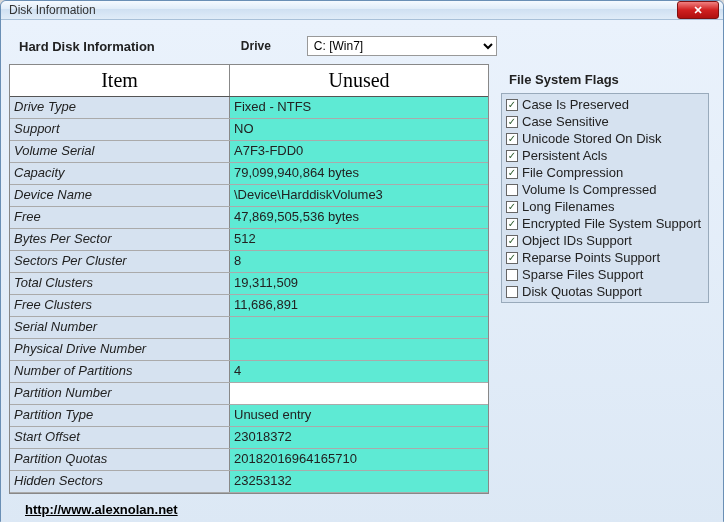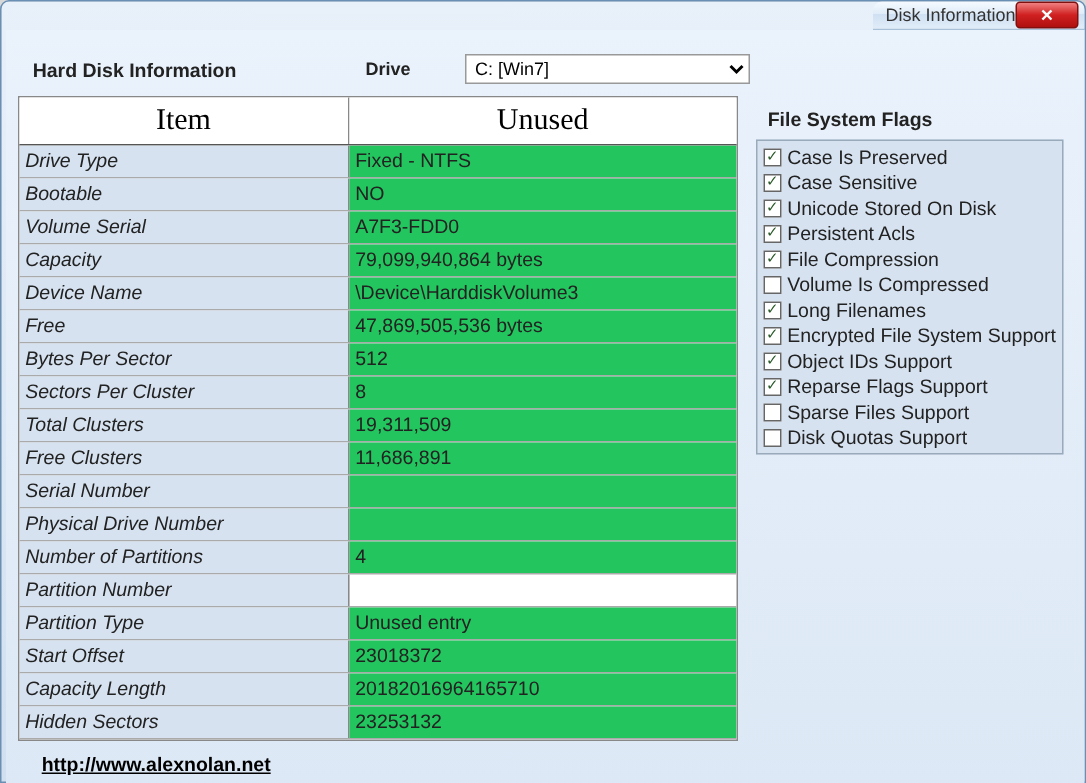--- a/index.html
+++ b/index.html
@@ -12,21 +12,20 @@
   overflow: hidden;
 }
 .window {
   width: 724px;
   height: 522px;
   background: linear-gradient(to bottom, #e8f0fa, #d0e0f0);
   border: 1px solid #6a8fb5;
   border-radius: 6px 6px 0 0;
   display: flex;
   flex-direction: column;
-  align-items: flex-end;
 }
 .titlebar {
   height: 26px;
   background: linear-gradient(to bottom, #f5faff 0%, #e0ecf8 45%, #cfe0f2 46%, #e0ecf8 100%);
   border-bottom: 1px solid #a8c0d8;
   display: flex;
   align-items: center;
   padding: 0 4px 0 8px;
   border-radius: 6px 6px 0 0;
 }
@@ -103,21 +102,21 @@
   color: #222;
   overflow: hidden;
   white-space: nowrap;
 }
 .td-item {
   width: 220px;
   background: #d6e2f0;
   border-right: 1px solid #888;
   font-style: italic;
 }
-.td-details { flex: 1; background: #22c55e; }
+.td-details { flex: 1; background: #5eead4; }
 .flags-panel {
   flex: 1;
   padding: 8px 6px;
 }
 .flags-title {
   font-weight: bold;
   font-size: 13px;
   color: #222;
   padding: 0 0 6px 8px;
 }
@@ -181,21 +180,21 @@
         <div class="thead">
           <div class="th th-item">Item</div>
           <div class="th th-details">Unused</div>
         </div>
         <div class="tbody" id="tbody">
             <div class="trow">
               <div class="td td-item">Drive Type</div>
               <div class="td td-details">Fixed - NTFS</div>
             </div>
             <div class="trow">
-              <div class="td td-item">Bootable</div>
+              <div class="td td-item">Support</div>
               <div class="td td-details">NO</div>
             </div>
             <div class="trow">
               <div class="td td-item">Volume Serial</div>
               <div class="td td-details">A7F3-FDD0</div>
             </div>
             <div class="trow">
               <div class="td td-item">Capacity</div>
               <div class="td td-details">79,099,940,864 bytes</div>
             </div>
@@ -240,21 +239,21 @@
             </div>
             <div class="trow">
               <div class="td td-item">Partition Type</div>
               <div class="td td-details">Unused entry</div>
             </div>
             <div class="trow">
               <div class="td td-item">Start Offset</div>
               <div class="td td-details">23018372</div>
             </div>
             <div class="trow">
-              <div class="td td-item">Capacity Length</div>
+              <div class="td td-item">Partition Quotas</div>
               <div class="td td-details">20182016964165710</div>
             </div>
             <div class="trow">
               <div class="td td-item">Hidden Sectors</div>
               <div class="td td-details">23253132</div>
             </div>
           </div>
       </div>
 
       <div class="flags-panel">
@@ -291,21 +290,21 @@
             <div class="flag-row">
               <span class="flag-cb">✓</span>
               <span>Encrypted File System Support</span>
             </div>
             <div class="flag-row">
               <span class="flag-cb">✓</span>
               <span>Object IDs Support</span>
             </div>
             <div class="flag-row">
               <span class="flag-cb">✓</span>
-              <span>Reparse Flags Support</span>
+              <span>Reparse Points Support</span>
             </div>
             <div class="flag-row">
               <span class="flag-cb"></span>
               <span>Sparse Files Support</span>
             </div>
             <div class="flag-row">
               <span class="flag-cb"></span>
               <span>Disk Quotas Support</span>
             </div>
           </div>

